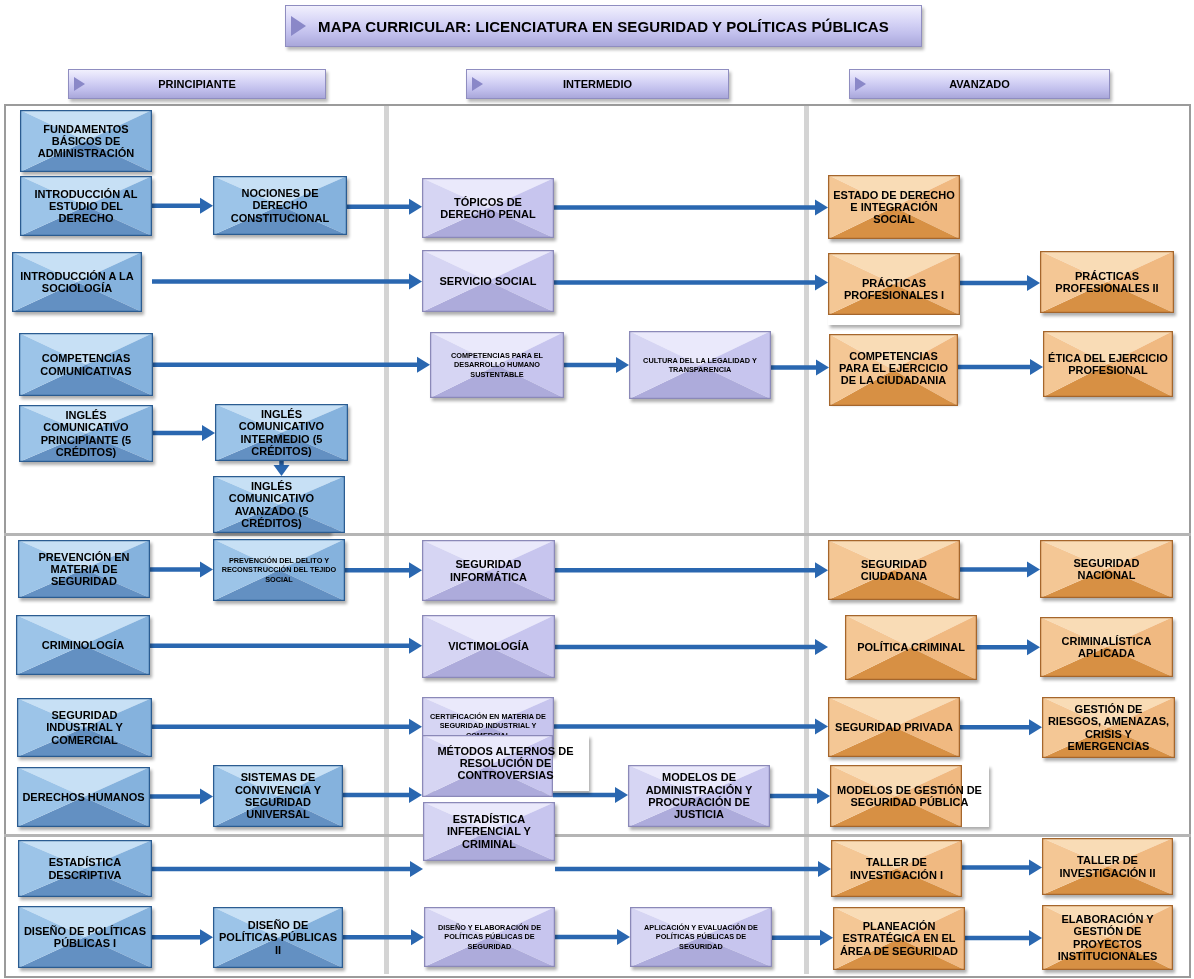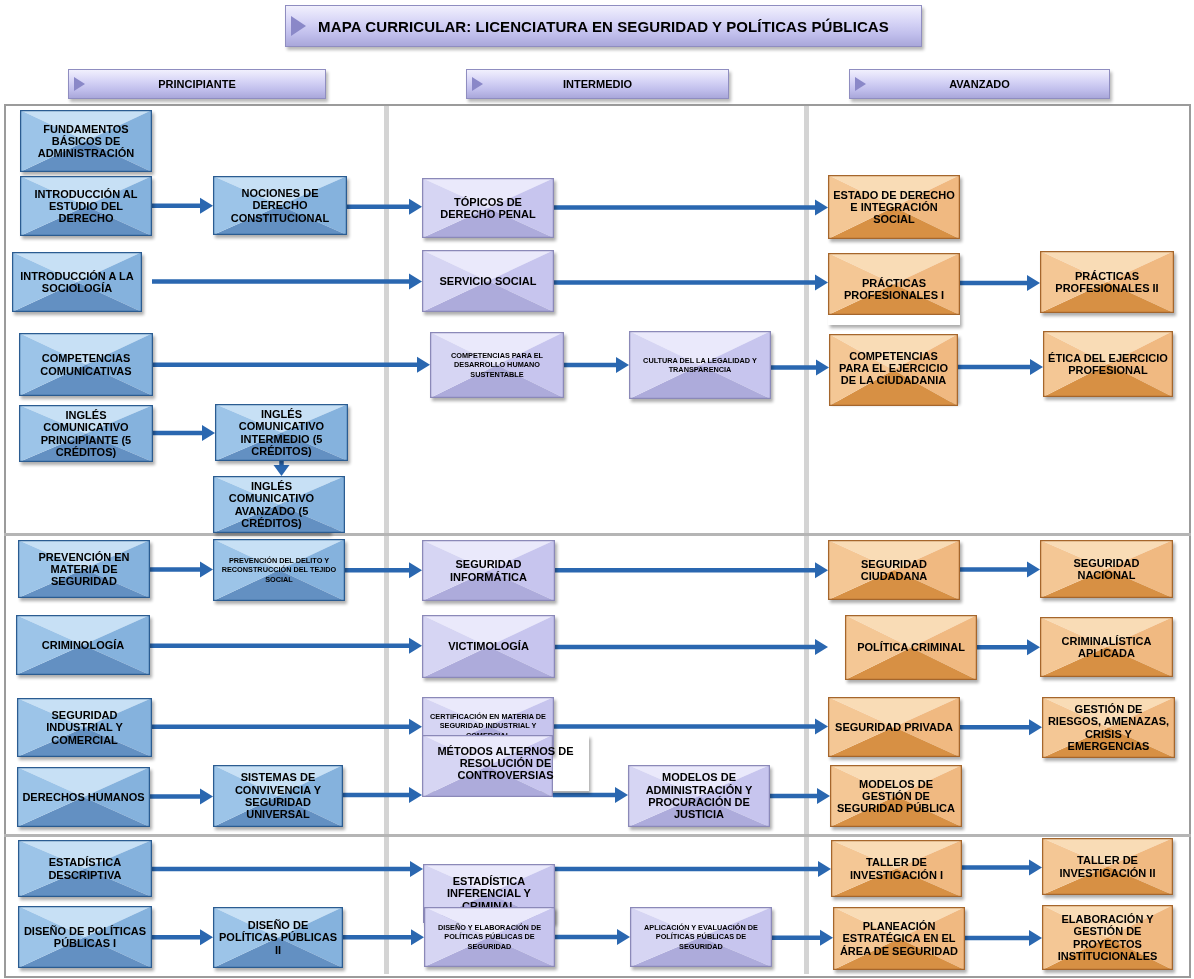--- a/index.html
+++ b/index.html
@@ -516,41 +516,41 @@
       <div class="node" style="left: 628px; top: 765px; width: 142px; height: 62px;">
         <svg width="142" height="62">
           <polygon points="0,0 142,0 71,31" fill="#eae9fb"></polygon>
           <polygon points="142,0 142,62 71,31" fill="#c7c5ee"></polygon>
           <polygon points="0,62 142,62 71,31" fill="#adabdb"></polygon>
           <polygon points="0,0 0,62 71,31" fill="#d6d5f3"></polygon>
           <rect x="0.5" y="0.5" width="141" height="61" fill="none" stroke="#8b89b8" stroke-width="1.5"></rect>
         </svg>
         <div class="node-label">MODELOS DE ADMINISTRACIÓN Y PROCURACIÓN DE JUSTICIA</div>
       </div>
-      <div class="node" style="left: 830px; top: 765px; width: 132px; height: 62px;">
+      <div class="node" style="left: 830px; top: 765px; width: 132px; height: 62px; padding-left: 27px;">
         <svg width="132" height="62">
           <polygon points="0,0 132,0 66,31" fill="#f9dcb6"></polygon>
           <polygon points="132,0 132,62 66,31" fill="#f0b981"></polygon>
           <polygon points="0,62 132,62 66,31" fill="#d79044"></polygon>
           <polygon points="0,0 0,62 66,31" fill="#f4c795"></polygon>
           <rect x="0.5" y="0.5" width="131" height="61" fill="none" stroke="#a5662c" stroke-width="1.5"></rect>
         </svg>
         <div class="node-label">MODELOS DE GESTIÓN DE SEGURIDAD PÚBLICA</div>
       </div>
       <div class="node" style="left: 18px; top: 840px; width: 134px; height: 57px;">
         <svg width="134" height="57">
           <polygon points="0,0 134,0 67,28.5" fill="#c7e0f5"></polygon>
           <polygon points="134,0 134,57 67,28.5" fill="#85b2dd"></polygon>
           <polygon points="0,57 134,57 67,28.5" fill="#6390c2"></polygon>
           <polygon points="0,0 0,57 67,28.5" fill="#9cc4e8"></polygon>
           <rect x="0.5" y="0.5" width="133" height="56" fill="none" stroke="#2b5c91" stroke-width="1.5"></rect>
         </svg>
         <div class="node-label">ESTADÍSTICA DESCRIPTIVA</div>
       </div>
-      <div class="node" style="left: 423px; top: 864px; width: 132px; height: 59px;">
+      <div class="node" style="left: 423px; top: 802px; width: 132px; height: 59px;">
         <svg width="132" height="59">
           <polygon points="0,0 132,0 66,29.5" fill="#eae9fb"></polygon>
           <polygon points="132,0 132,59 66,29.5" fill="#c7c5ee"></polygon>
           <polygon points="0,59 132,59 66,29.5" fill="#adabdb"></polygon>
           <polygon points="0,0 0,59 66,29.5" fill="#d6d5f3"></polygon>
           <rect x="0.5" y="0.5" width="131" height="58" fill="none" stroke="#8b89b8" stroke-width="1.5"></rect>
         </svg>
         <div class="node-label">ESTADÍSTICA INFERENCIAL Y CRIMINAL</div>
       </div>
       <div class="node" style="left: 831px; top: 840px; width: 131px; height: 57px;">

